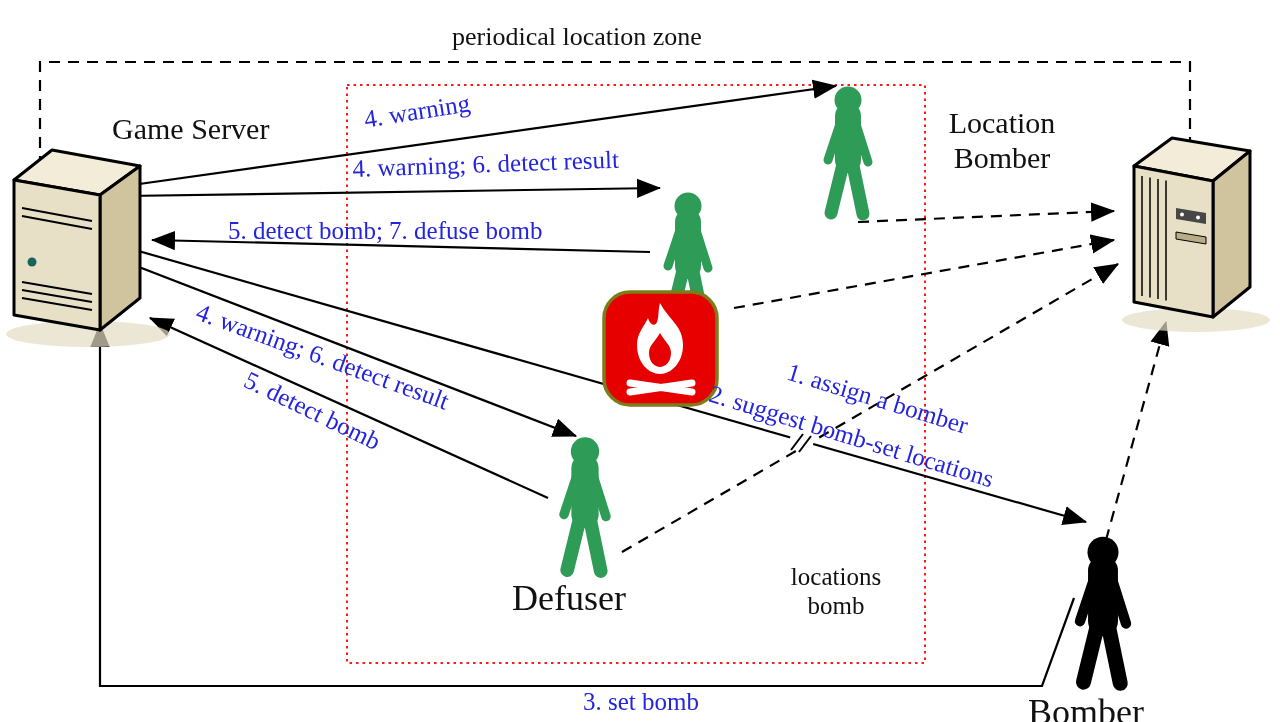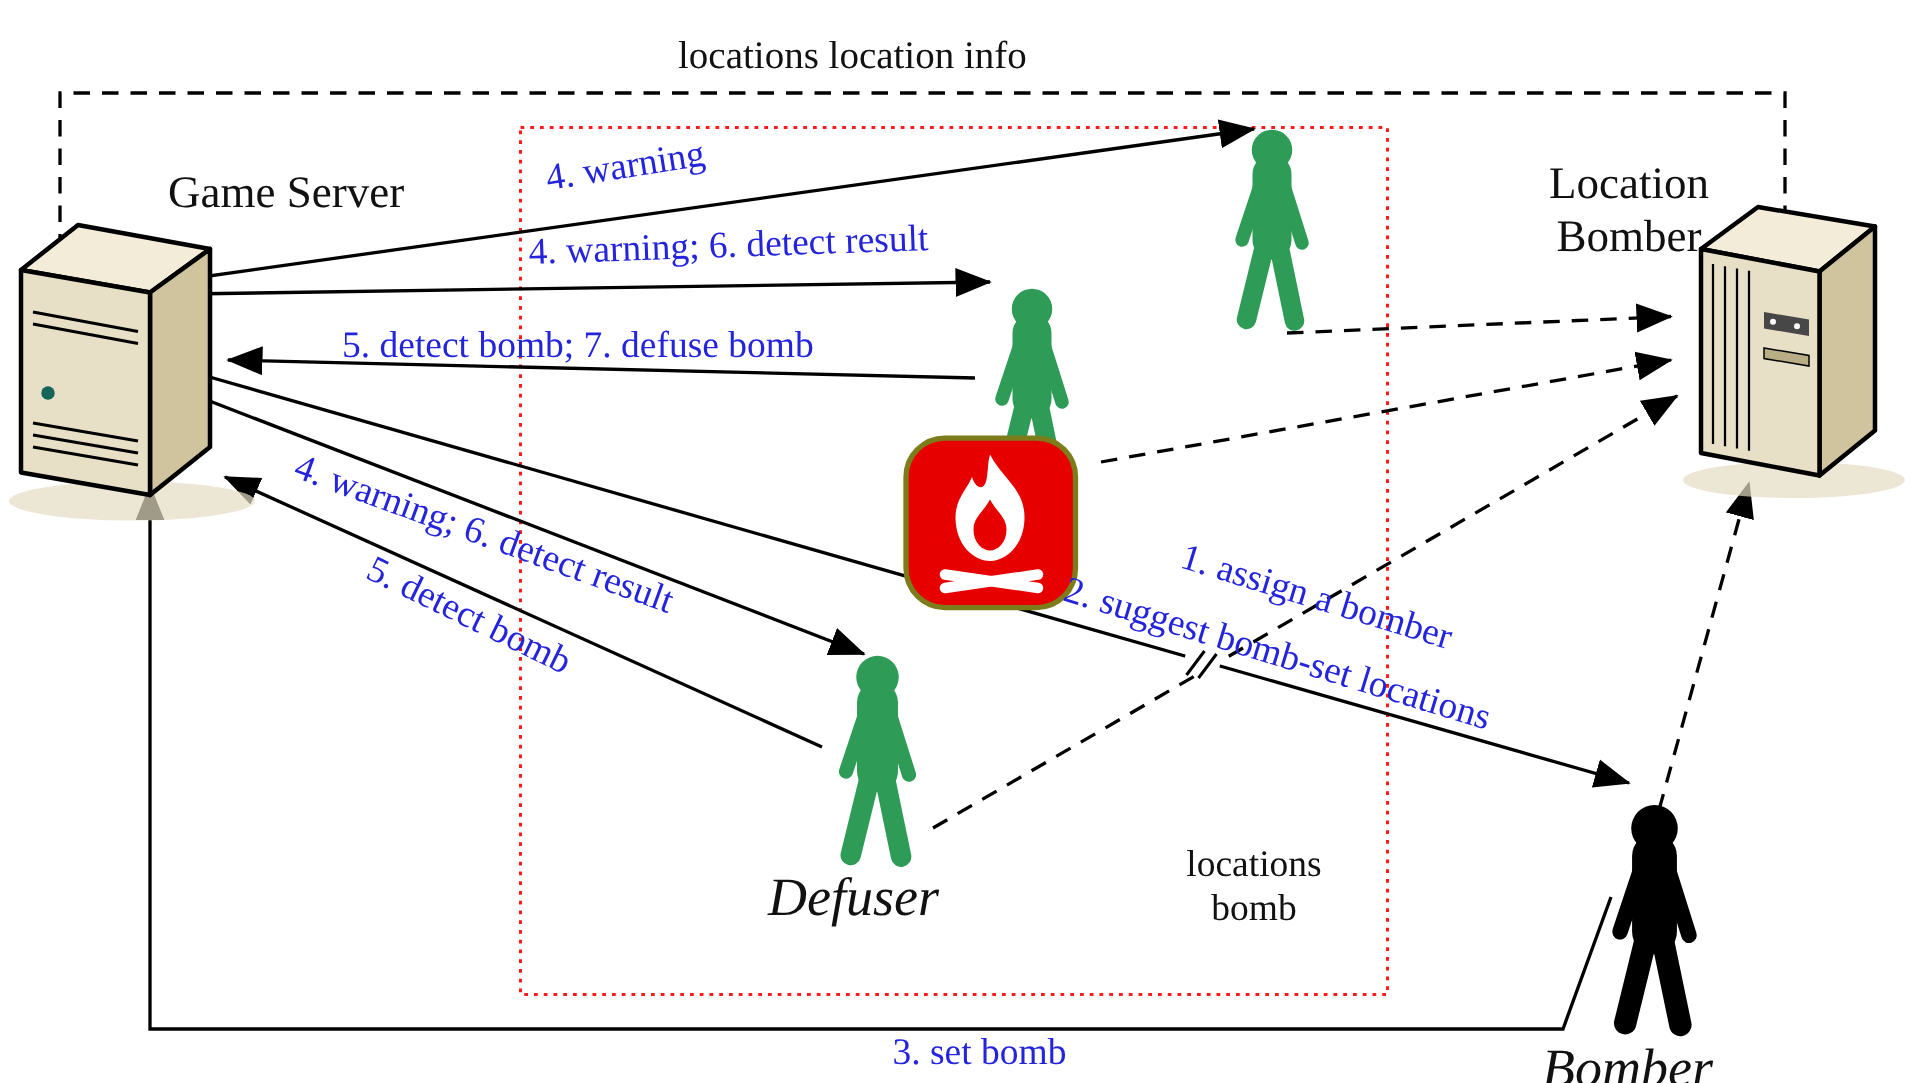--- a/index.html
+++ b/index.html
@@ -5,21 +5,21 @@
   html,body{margin:0;padding:0;background:#ffffff;}
   .stage{
     position:relative;width:1280px;height:722px;background:#ffffff;
     font-family:"Liberation Serif",serif;overflow:hidden;
   }
   .stage svg{position:absolute;left:0;top:0;}
   .lbl{position:absolute;white-space:nowrap;color:#111;line-height:1.15;}
   .blue{color:#2424dd;}
   .node-title{font-size:30px;text-align:center;}
   .edge-lbl{font-size:25px;}
-  .big-name{font-size:36px;font-style:italic;}
+  .big-name{font-size:36px;}
   .center{text-align:center;white-space:normal;}
 </style>
 </head>
 <body>
 
 <div class="stage">
 
   <svg width="1280" height="722" viewBox="0 0 1280 722">
     <defs>
       <marker id="arr" viewBox="0 0 10 8" refX="9.5" refY="4" markerWidth="11" markerHeight="9" orient="auto-start-reverse">
@@ -86,44 +86,44 @@
     <use href="#person" transform="translate(1103,612) scale(1.15)" style="color:#000000"></use>
 
     <g>
       <rect x="604" y="292" width="113" height="113" rx="26" fill="#e60000" stroke="#7c7c1a" stroke-width="3.5"></rect>
       <path d="M660,303 c9,17 23,23 23,42 c0,18 -12,29 -23,29 c-11,0 -23,-11 -23,-29 c0,-12 7,-18 11,-27 c2,7 7,9 9,4 c2,-5 1,-12 3,-19 z" fill="#ffffff"></path>
       <path d="M660,333 c5,9 11,12 11,20 c0,9 -6,14 -11,14 c-5,0 -11,-5 -11,-14 c0,-8 6,-11 11,-20 z" fill="#e60000"></path>
       <path d="M630,383 L692,392 M630,392 L692,383" stroke="#ffffff" stroke-width="7" stroke-linecap="round" fill="none"></path>
     </g>
   </svg>
 
-  <div class="lbl edge-lbl" style="left:452px;top:22px;font-size:26px;">locations location info</div>
+  <div class="lbl edge-lbl" style="left:452px;top:22px;font-size:26px;">periodical location zone</div>
 
   <div class="lbl node-title" style="left:112px;top:112px;">Game Server</div>
 
-  <div class="lbl node-title center" style="left:1012px;top:106px;width:148px;">
+  <div class="lbl node-title center" style="left:928px;top:106px;width:148px;">
     <div>Location</div>
     <div>Bomber</div>
   </div>
 
   <div class="lbl edge-lbl blue" style="left:362px;top:106px;transform:rotate(-9deg);transform-origin:left top;">4. warning</div>
 
   <div class="lbl edge-lbl blue" style="left:352px;top:155px;transform:rotate(-2deg);transform-origin:left top;">4. warning; 6. detect result</div>
 
   <div class="lbl edge-lbl blue" style="left:228px;top:217px;">5. detect bomb; 7. defuse bomb</div>
 
   <div class="lbl edge-lbl blue" style="left:202px;top:298px;transform:rotate(20deg);transform-origin:left top;">4. warning; 6. detect result</div>
 
   <div class="lbl edge-lbl blue" style="left:252px;top:366px;transform:rotate(26deg);transform-origin:left top;">5. detect bomb</div>
 
   <div class="lbl edge-lbl blue" style="left:792px;top:358px;transform:rotate(17deg);transform-origin:left top;">1. assign a bomber</div>
 
   <div class="lbl edge-lbl blue" style="left:714px;top:380px;transform:rotate(17deg);transform-origin:left top;">2. suggest bomb-set locations</div>
 
-  <div class="lbl edge-lbl blue" style="left:595px;top:688px;text-align:right;">3. set bomb</div>
+  <div class="lbl edge-lbl blue" style="left:583px;top:688px;text-align:right;">3. set bomb</div>
 
   <div class="lbl big-name" style="left:512px;top:578px;">Defuser</div>
 
   <div class="lbl edge-lbl center" style="left:766px;top:563px;width:140px;color:#111;">
     <div>locations</div>
     <div>bomb</div>
   </div>
 
   <div class="lbl big-name" style="left:1028px;top:692px;">Bomber</div>
 

